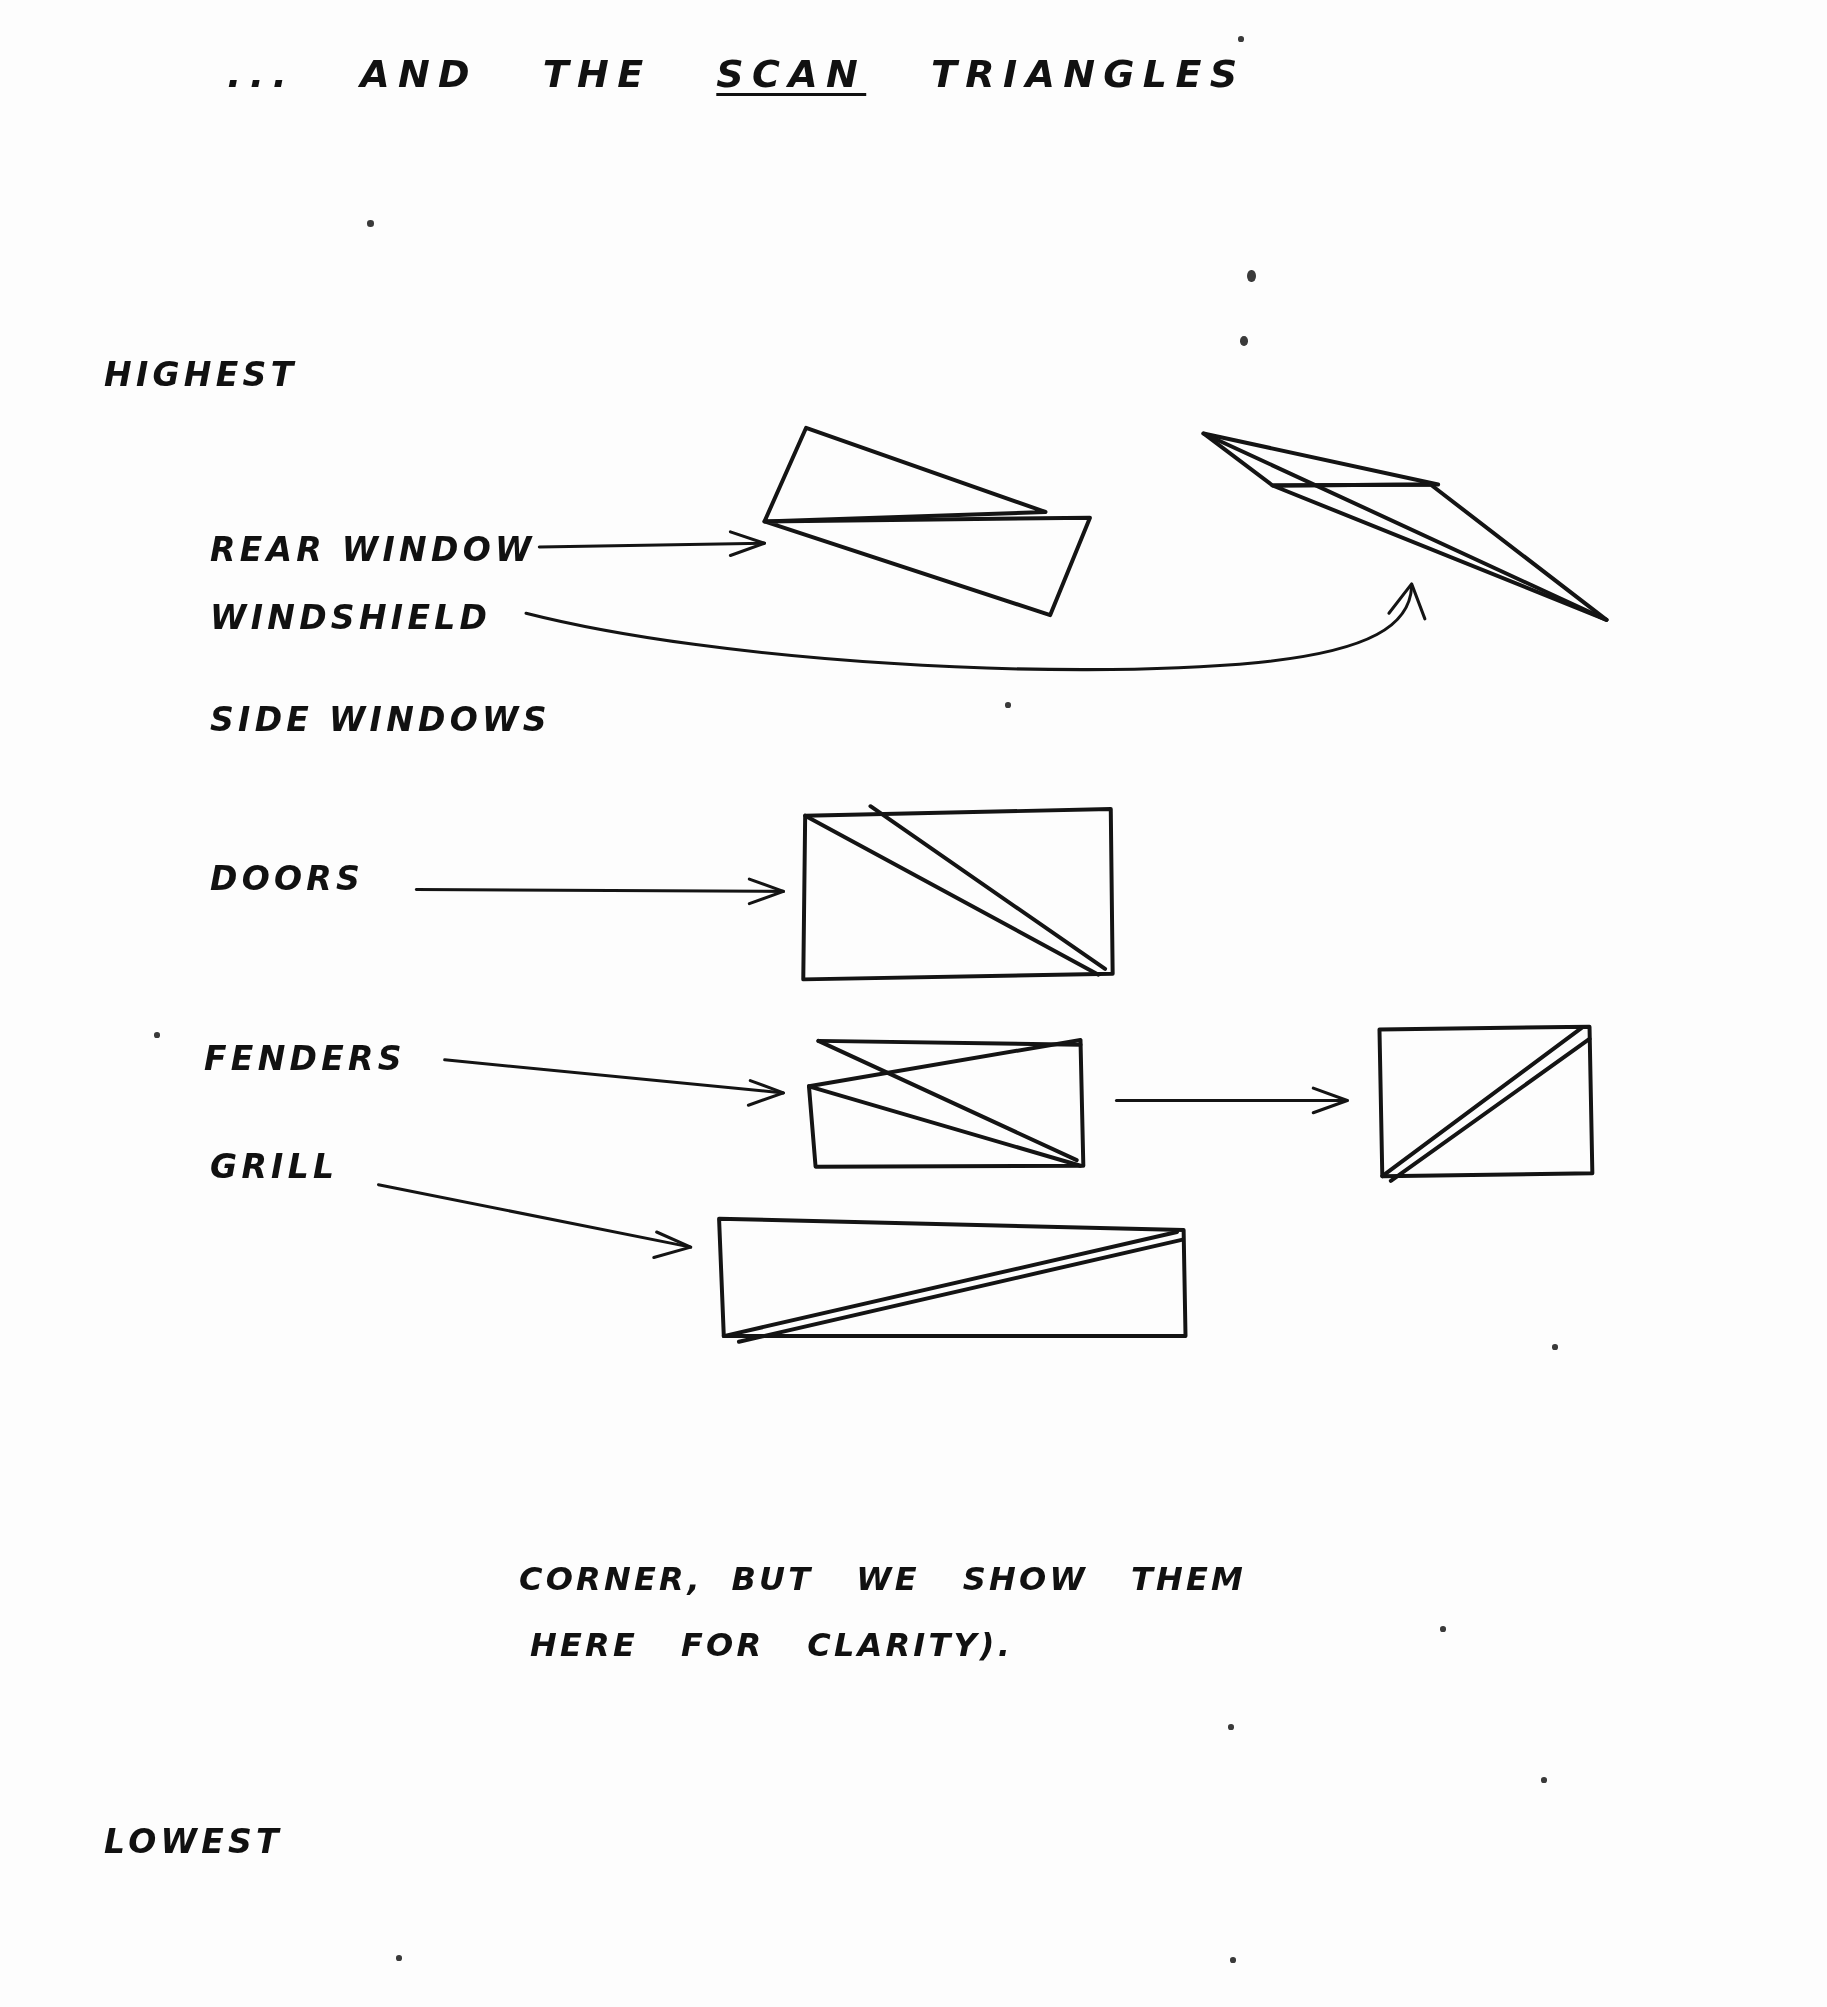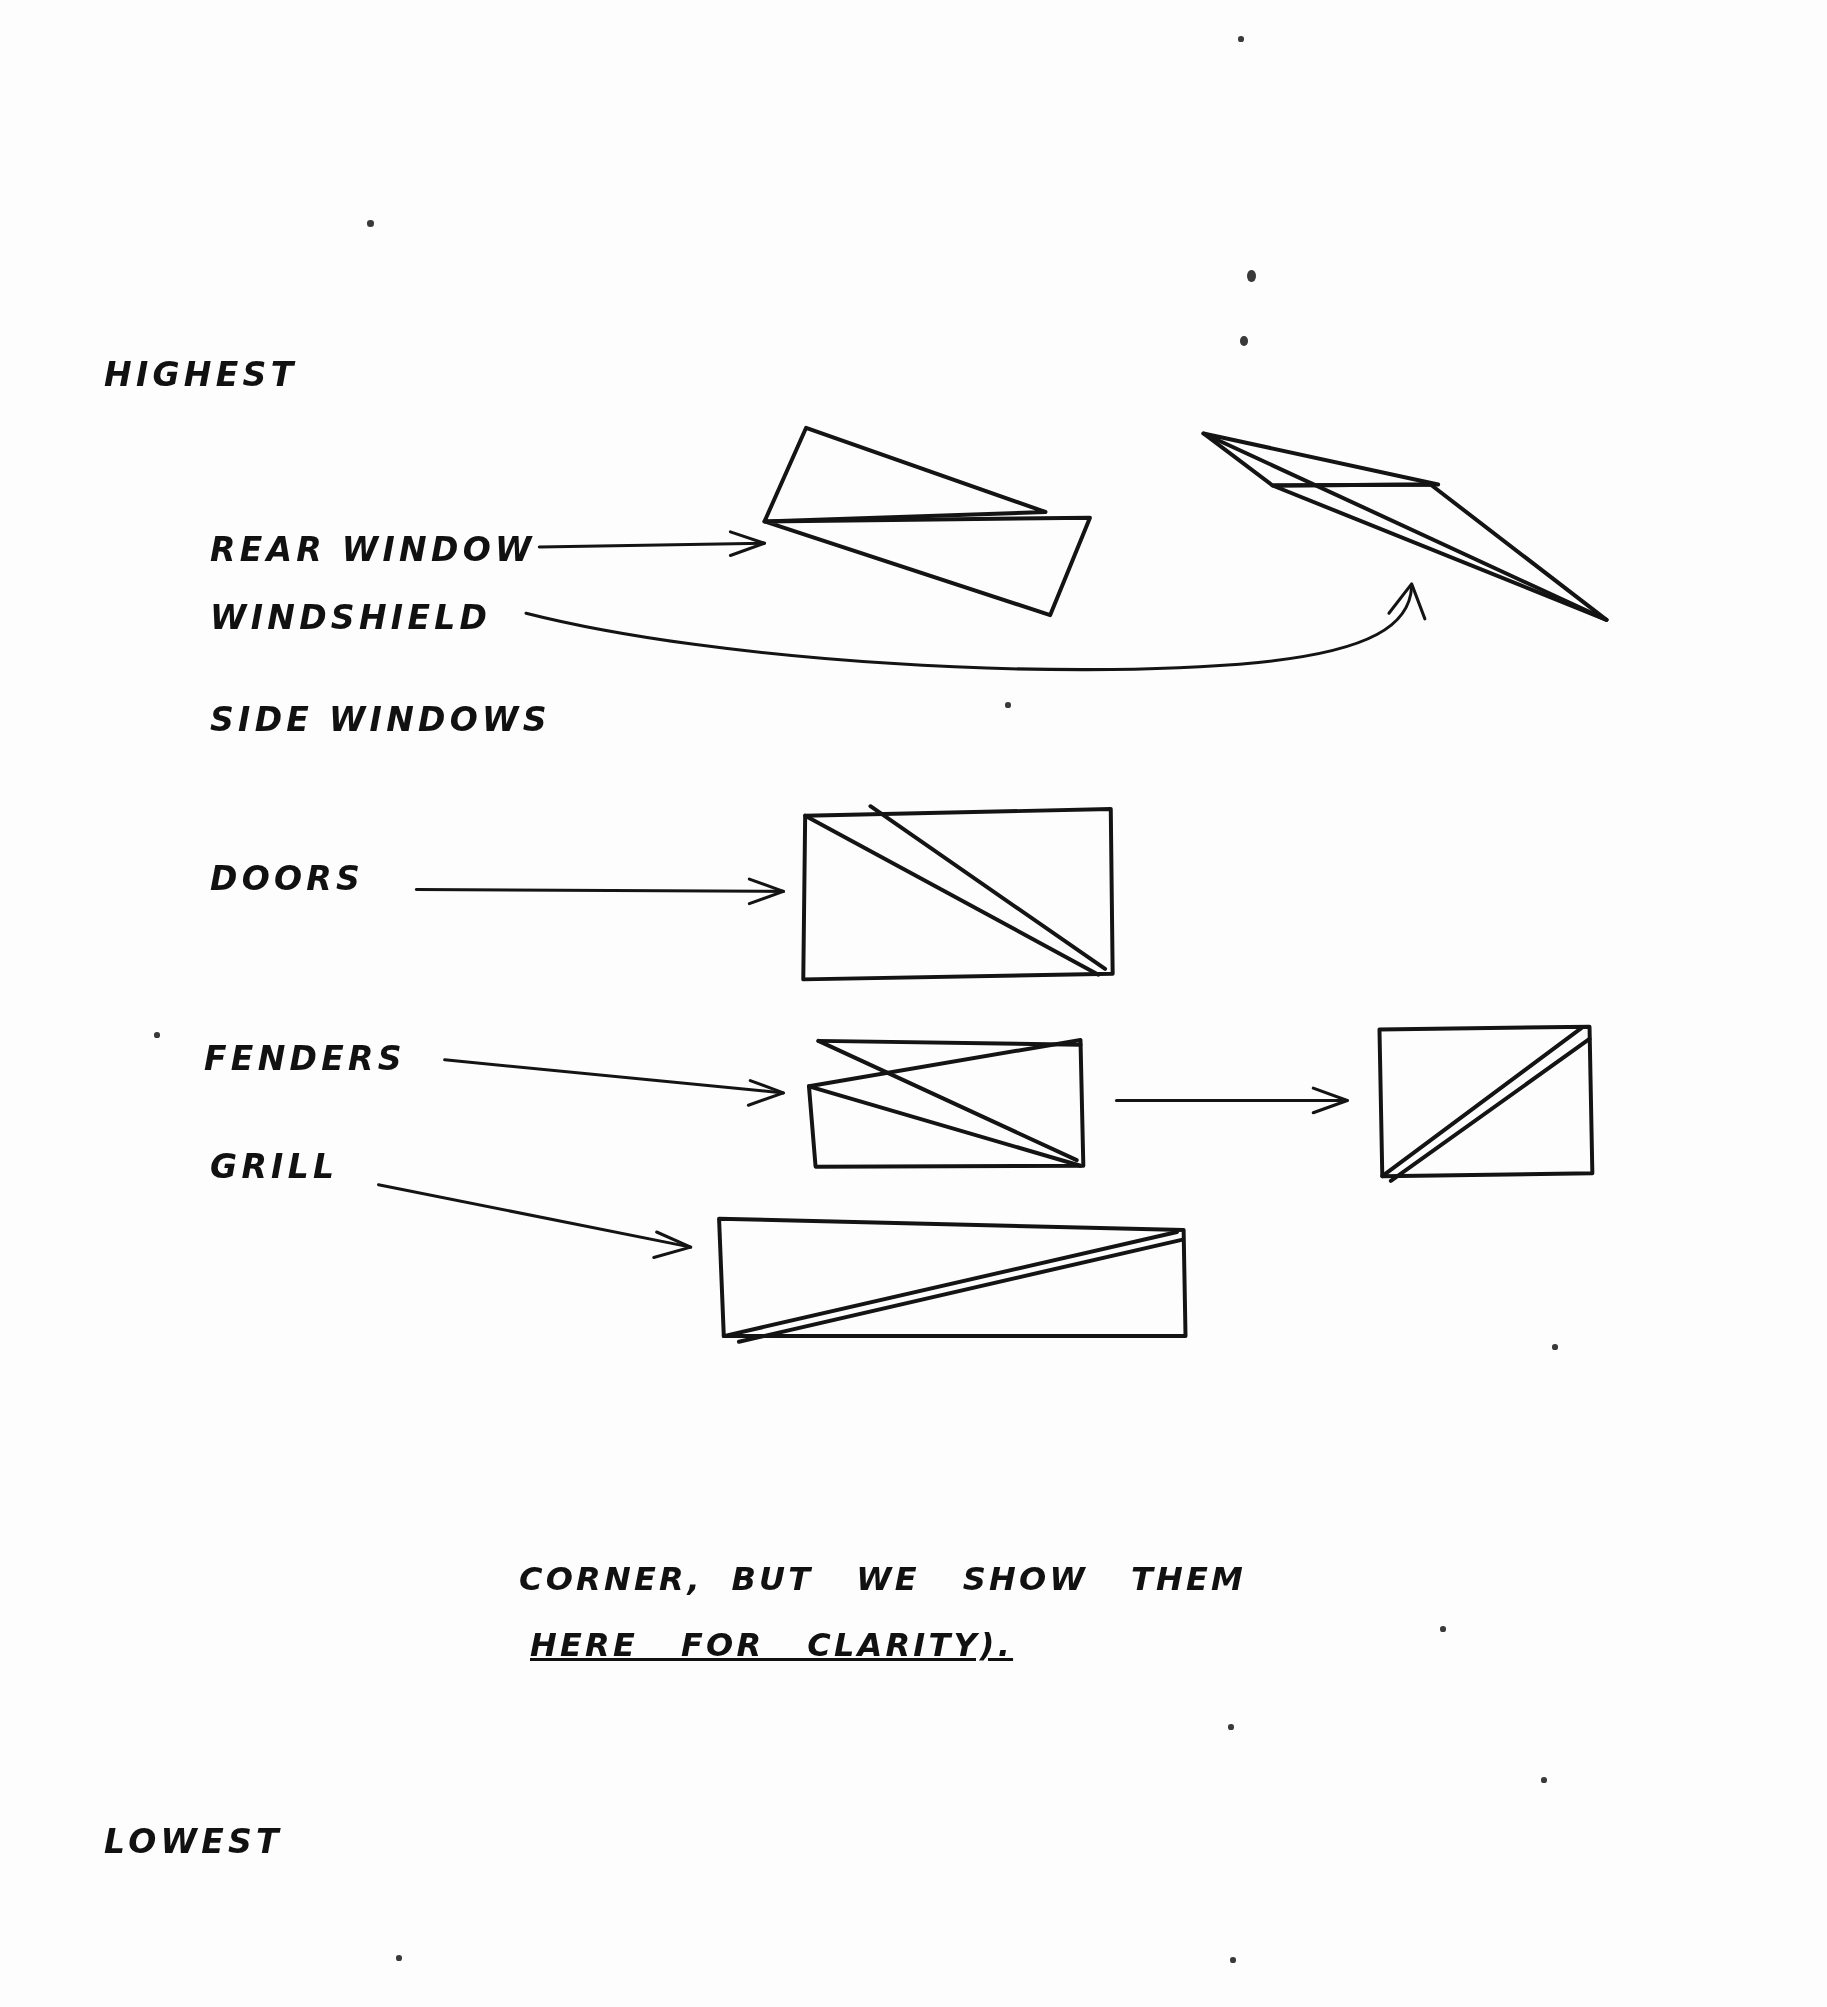--- a/index.html
+++ b/index.html
@@ -73,34 +73,35 @@
     position: absolute;
     background: #3a3a3a;
     border-radius: 50%;
   }
 </style>
 </head>
 <body>
 
 <div id="sheet">
 
+  <div class="hand title-line" style="left:227px; top:52px;"><span>...   AND   THE   </span><span class="u">SCAN</span><span>   TRIANGLES</span></div>
 
 
   <div class="hand label" style="left:104px; top:355px;">HIGHEST</div>
   <div class="hand label" style="left:104px; top:1822px;">LOWEST</div>
 
   <div class="hand label" style="left:210px; top:530px;">REAR WINDOW</div>
   <div class="hand label" style="left:210px; top:598px;">WINDSHIELD</div>
   <div class="hand label" style="left:210px; top:700px;">SIDE WINDOWS</div>
   <div class="hand label" style="left:210px; top:859px;">DOORS</div>
   <div class="hand label" style="left:204px; top:1039px;">FENDERS</div>
   <div class="hand label" style="left:210px; top:1147px;">GRILL</div>
 
   <div class="hand note" style="left:519px; top:1560px;">CORNER,  BUT   WE   SHOW   THEM</div>
-  <div class="hand note" style="left:530px; top:1626px;text-decoration:underline;">HERE   FOR   CLARITY).</div>
+  <div class="hand note" style="left:530px; top:1626px;">HERE   FOR   CLARITY).</div>
 
   <svg class="overlay" viewBox="0 0 1931 2121">
 
     <g>
       <path class="ink" d="M852,452 L1105,541 L808,551 Z"></path>
       <path class="ink" d="M808,551 L1152,547 L1110,650 Z"></path>
     </g>
 
     <g>
       <path class="ink" d="M1272,458 L1520,512 L1345,513 Z"></path>

